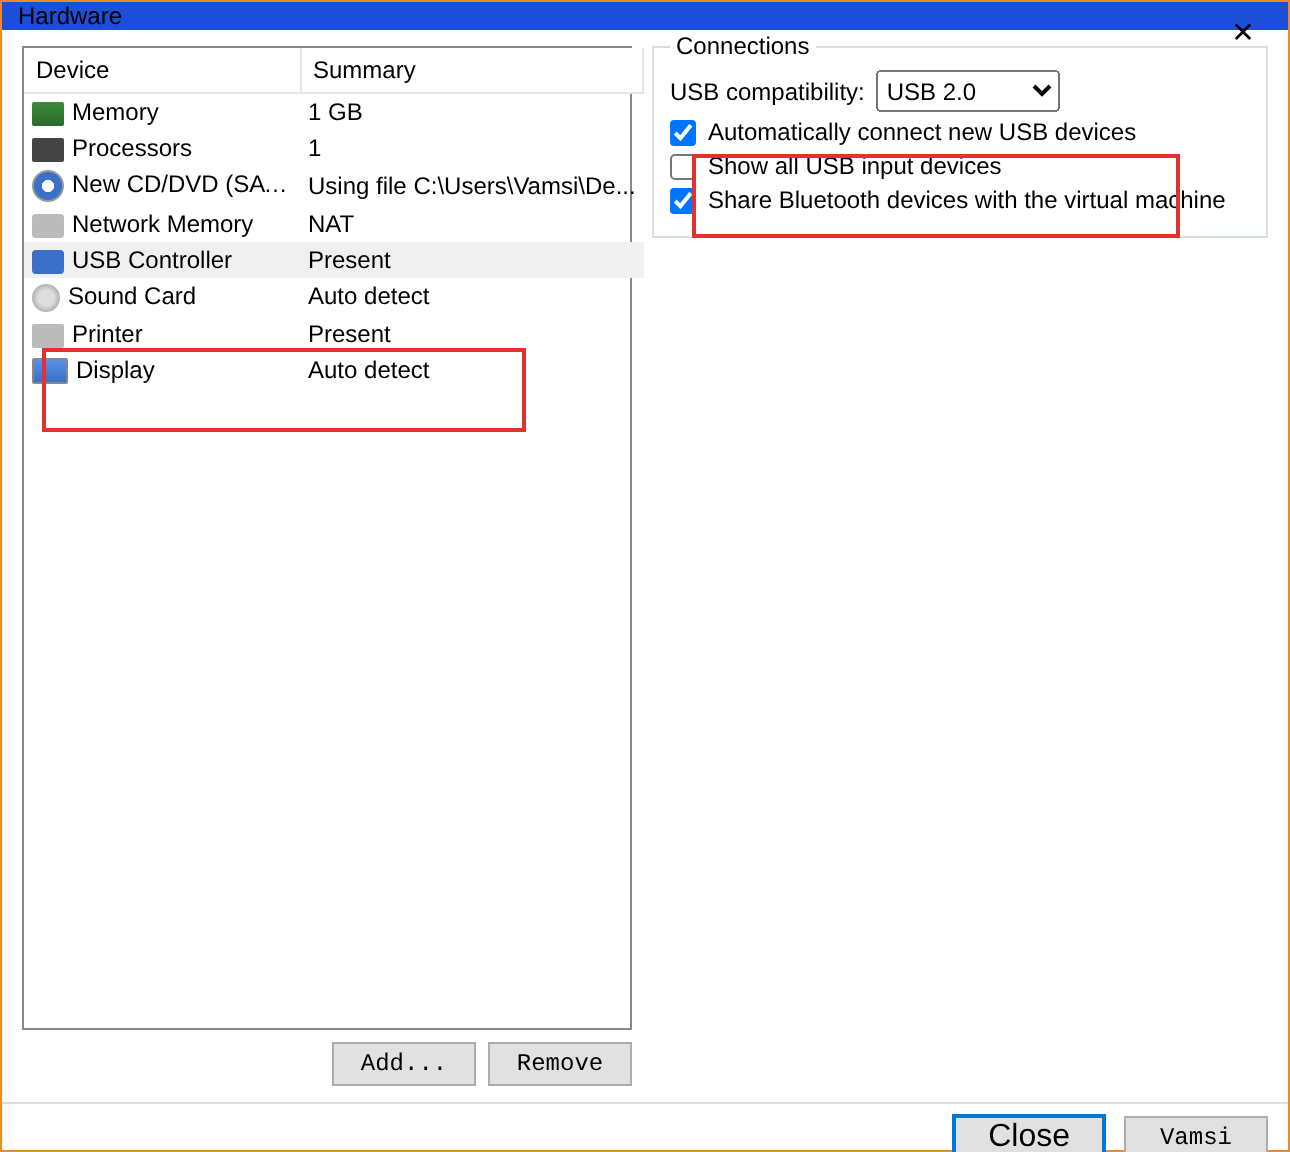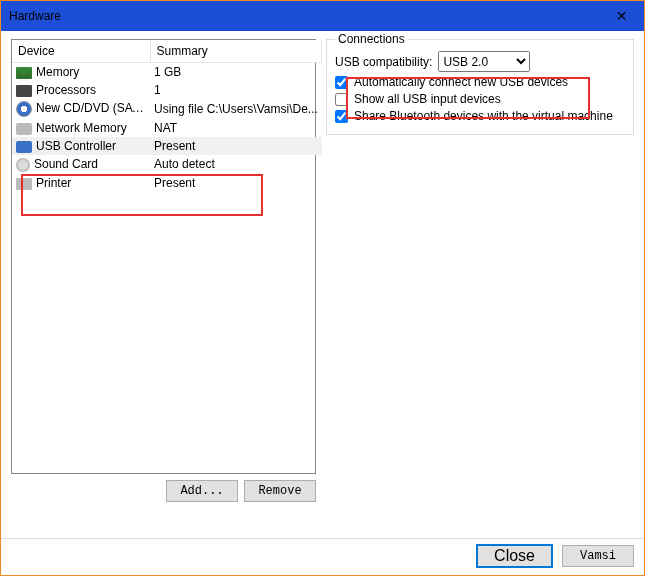--- a/index.html
+++ b/index.html
@@ -64,21 +64,21 @@
     flex-direction: column;
   }
   .left-panel {
     width: 305px;
   }
   .right-panel {
     flex: 1;
   }
   .device-list-wrapper {
     border: 1px solid #828790;
-    height: 435px;
+    height: 492px;
     box-sizing: border-box;
     background: #fff;
   }
   .device-table {
     width: 100%;
     border-collapse: collapse;
   }
   .device-table th {
     text-align: left;
     font-weight: normal;
@@ -251,20 +251,24 @@
                   <td class="device-cell"><span class="ico ico-usb"></span><span>USB Controller</span></td>
                   <td class="summary-cell">Present</td>
                 </tr>
                 <tr>
                   <td class="device-cell"><span class="ico ico-sound"></span><span>Sound Card</span></td>
                   <td class="summary-cell">Auto detect</td>
                 </tr>
                 <tr>
                   <td class="device-cell"><span class="ico ico-printer"></span><span>Printer</span></td>
                   <td class="summary-cell">Present</td>
+                </tr>
+                <tr>
+                  <td class="device-cell"><span class="ico ico-display"></span><span>Display</span></td>
+                  <td class="summary-cell">Auto detect</td>
                 </tr>
               </tbody>
           </table>
         </div>
         <div class="left-buttons">
           <button class="std">Add...</button>
           <button class="std">Remove</button>
         </div>
       </div>
 

